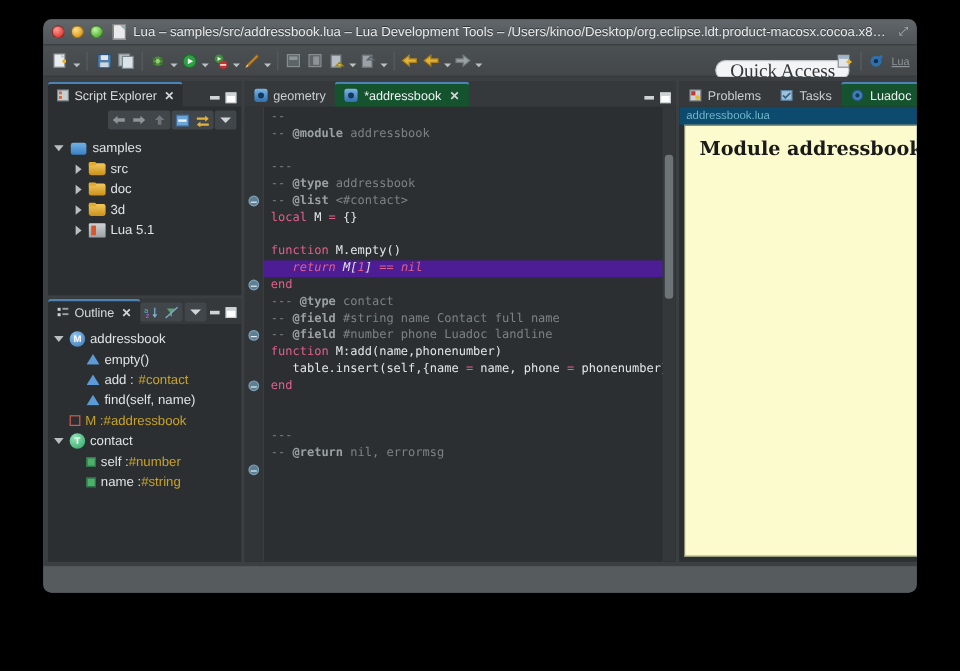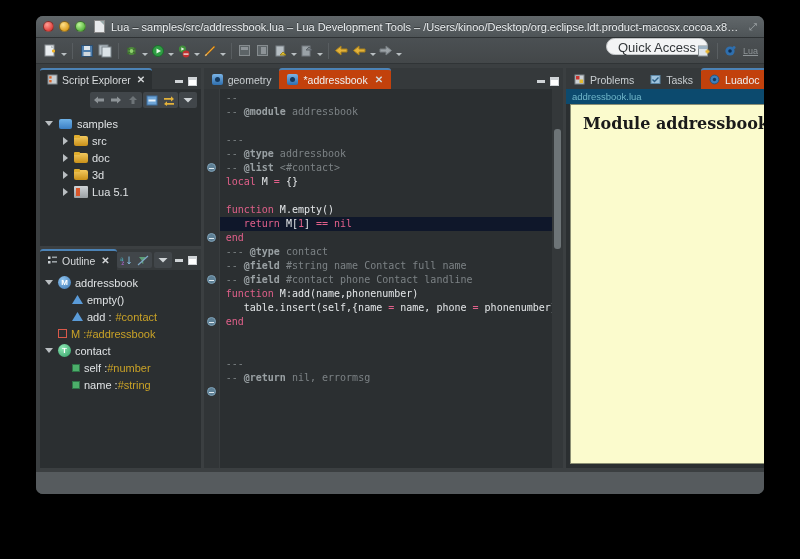--- a/index.html
+++ b/index.html
@@ -81,25 +81,26 @@
     display: flex; align-items: flex-end; justify-content: center;
     padding-bottom: 4px;
   }
   .tb-caret::after {
     content: ''; border-left: 3px solid transparent;
     border-right: 3px solid transparent; border-top: 3px solid #b9bfc2;
   }
   .ico { display: block; }
 
   .quick-access {
-    position: absolute; right: 56px; top: 0;
+    position: absolute; right: 56px; top: 12px;
     height: 17px; padding: 0 11px;
     background: #f3f4f5; border-radius: 9px;
-    font-size: 13px; color: #33373a; line-height: 17px;
+    font-size: 16px; color: #33373a; line-height: 17px;
     border: 1px solid #c3c6c8;
+    font-family: Liberation Serif, serif;
   }
   .perspective-bar {
     position: absolute; right: 6px; top: 4px;
     display: flex; align-items: center; gap: 4px;
   }
   .persp-sep { width:1px; height:16px; background:#5a5f62; }
   .persp-label { font-size: 9px; color: #8e9497; text-decoration: underline; }
 
   
   .workbench {
@@ -234,21 +235,21 @@
   .right-col { flex: 1; display: flex; flex-direction: row; gap: 3px; }
   #editor-part { flex: 0 0 274px; display:flex; flex-direction:column; }
   #bottom-part { flex: 1; display:flex; flex-direction:column; }
 
   .etab {
     display:flex; align-items:center; gap:5px;
     height:21px; padding:0 8px; font-size:10.5px;
     color:#c9ced1; border-radius:3px 3px 0 0;
   }
   .etab.active {
-    background:#c2410c; color:#eef1f3;
+    background:#14532d; color:#eef1f3;
     border-top:2px solid #4c83b6;
   }
   .etab.inactive { border-top:2px solid transparent; }
   .ic-lua {
     width:11px;height:11px;flex:none;border-radius:2px;
     background:linear-gradient(to bottom,#7ab4e6,#2f6fae);
     position:relative;
   }
   .ic-lua::after{
     content:'';position:absolute;left:3px;top:3px;width:5px;height:5px;
@@ -272,21 +273,21 @@
   }
   .code-area {
     flex:1; position:relative; overflow:hidden;
     font-family: "DejaVu Sans Mono", monospace;
     font-size: 10px; line-height: 14px;
     padding-top: 2px;
   }
   .code-line {
     height:14px; white-space:pre; padding-left:6px; color:#d7dadc;
   }
-  .code-line.hl { background:#0f172a; }
+  .code-line.hl { background:#4c1d95;font-style:italic; }
   .cmt { color:#7c8285; }
   .tag { color:#9aa1a4; font-weight:bold; }
   .kw  { color:#e0608a; }
   .id  { color:#e3e6e8; }
   .num { color:#e0608a; }
   .op  { color:#e0608a; }
   .fn  { color:#e3e6e8; }
 
   .v-scroll {
     position:absolute; right:0; top:0; bottom:0; width:11px;
@@ -620,20 +621,24 @@
               <span class="node-label">addressbook</span>
             </div>
             <div class="tree-row" style="padding-left:28px">
               <span class="o-func"></span>
               <span class="node-label">empty()</span>
             </div>
             <div class="tree-row" style="padding-left:28px">
               <span class="o-func"></span>
               <span class="node-label">add : </span>
               <span class="node-type">#contact</span>
+            </div>
+            <div class="tree-row" style="padding-left:28px">
+              <span class="o-func"></span>
+              <span class="node-label">find(self, name)</span>
             </div>
             <div class="tree-row" style="padding-left:14px">
               <span class="o-var"></span>
               <span class="node-type">M : </span>
               <span class="node-type" style="margin-left:-4px">#addressbook</span>
             </div>
             <div class="tree-row" style="padding-left:0px">
               <span class="twisty expanded"></span>
               <span class="o-type">T</span>
               <span class="node-label">contact</span>
@@ -691,21 +696,21 @@
               <div class="code-line"><span class="cmt">---</span></div>
               <div class="code-line"><span class="cmt">-- </span><span class="tag">@type</span><span class="cmt"> addressbook</span></div>
               <div class="code-line"><span class="cmt">-- </span><span class="tag">@list</span><span class="cmt"> &lt;#contact&gt;</span></div>
               <div class="code-line"><span class="kw">local</span><span class="id"> M </span><span class="op">=</span><span class="id"> {}</span></div>
               <div class="code-line"><span class="cmt"></span></div>
               <div class="code-line"><span class="kw">function</span><span class="fn"> M.empty()</span></div>
               <div class="code-line hl"><span class="id">   </span><span class="kw">return</span><span class="id"> M[</span><span class="num">1</span><span class="id">] </span><span class="op">==</span><span class="id"> </span><span class="kw">nil</span></div>
               <div class="code-line"><span class="kw">end</span></div>
               <div class="code-line"><span class="cmt">--- </span><span class="tag">@type</span><span class="cmt"> contact</span></div>
               <div class="code-line"><span class="cmt">-- </span><span class="tag">@field</span><span class="cmt"> #string name Contact full name</span></div>
-              <div class="code-line"><span class="cmt">-- </span><span class="tag">@field</span><span class="cmt"> #contact phone Contact landline</span></div>
+              <div class="code-line"><span class="cmt">-- </span><span class="tag">@field</span><span class="cmt"> #number phone Luadoc landline</span></div>
               <div class="code-line"><span class="kw">function</span><span class="fn"> M:add(name,phonenumber)</span></div>
               <div class="code-line"><span class="id">   table.insert(self,{name </span><span class="op">=</span><span class="id"> name, phone </span><span class="op">=</span><span class="id"> phonenumber})</span></div>
               <div class="code-line"><span class="kw">end</span></div>
               <div class="code-line"><span class="cmt"></span></div>
               <div class="code-line"><span class="cmt"></span></div>
               <div class="code-line"><span class="cmt">---</span></div>
               <div class="code-line"><span class="cmt">-- </span><span class="tag">@return</span><span class="cmt"> nil, errormsg</span></div>
             </div>
           <div class="v-scroll">
             <div class="v-thumb" style="top:40px;height:120px"></div>

